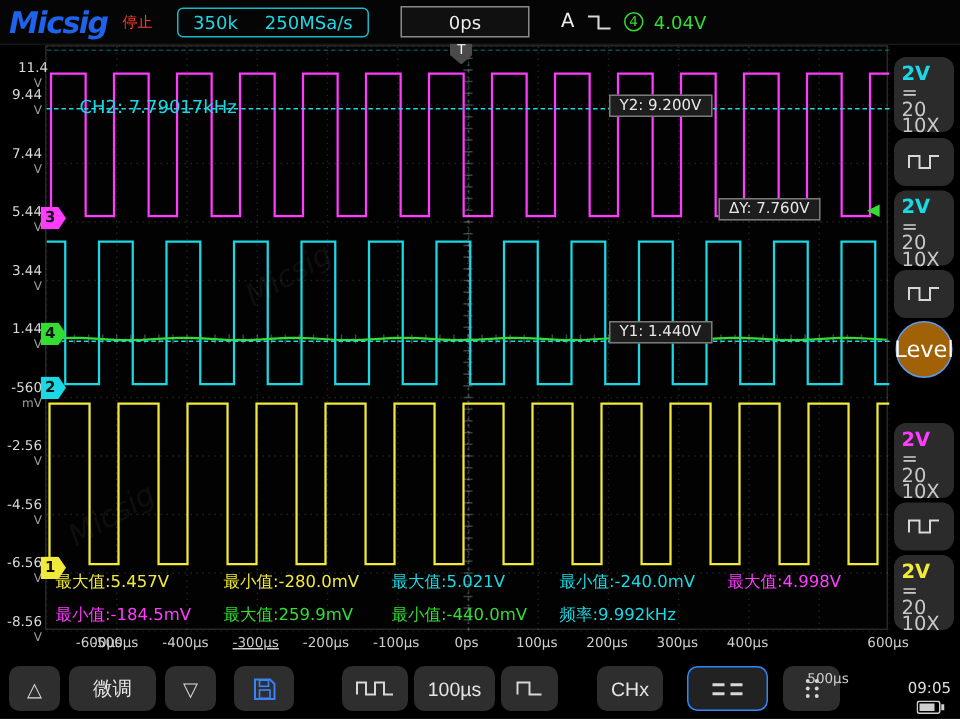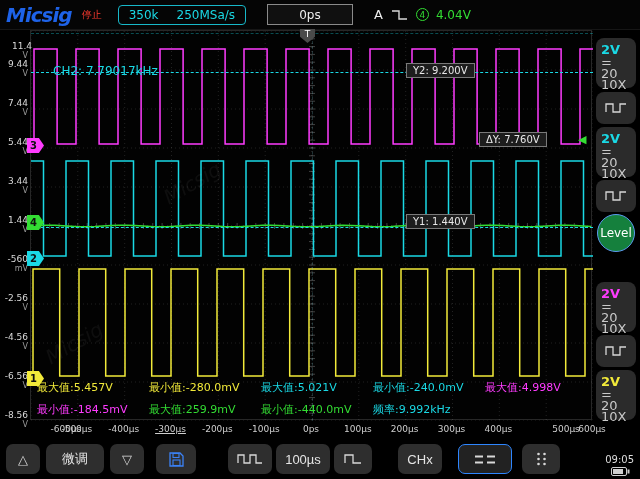--- a/index.html
+++ b/index.html
@@ -50,22 +50,22 @@
           clip-path:polygon(0 0,70% 0,100% 50%,70% 100%,0 100%)}
   .tlabel{position:absolute;top:424px;transform:translateX(-50%);font-size:9px;color:#cfcfcf;z-index:6;white-space:nowrap}
 
   
   .chbox{position:absolute;left:596px;width:40px;height:50px;background:#2b2b2b;border-radius:8px;
          padding:4px 5px;z-index:5}
   .chbox .scale{display:block;font-size:13px;font-weight:bold;line-height:15px}
   .chbox .sub{display:block;font-size:13px;line-height:11px;color:#c9c9c9}
   .iconbox{position:absolute;left:596px;width:40px;height:32px;background:#2b2b2b;border-radius:8px;
            display:flex;align-items:center;justify-content:center;z-index:5}
-  .levelbtn{position:absolute;left:597px;width:38px;height:38px;border-radius:50%;background:#15803d;
-            border:1px solid #5b9bef;color:#fff;font-size:12px;display:flex;align-items:center;
+  .levelbtn{position:absolute;left:597px;width:38px;height:38px;border-radius:50%;background:#a16207;
+            border:1px solid #5b9bef;color:#fff;font-size:15px;display:flex;align-items:center;
             justify-content:center;z-index:5}
 
   
   .toolbar{position:absolute;left:0;top:440px;width:640px;height:39px;background:#000;z-index:5}
   .tbtn{position:absolute;top:4px;height:30px;background:#2e2e2e;border:none;border-radius:7px;
         display:flex;align-items:center;justify-content:center;color:#e5e5e5;font-size:13px;cursor:pointer}
   .tbtn.active{border:1px solid #2e86ff;background:#222}
   .tri{font-size:13px;color:#d8d8d8}
   .clock{position:absolute;right:6px;top:454px;font-size:10px;color:#ddd;z-index:6}
   .battery{position:absolute;right:10px;top:467px;z-index:6}
@@ -320,21 +320,21 @@
       <div class="tlabel" style="left: 76.8333px;">-500µs</div>
       <div class="tlabel" style="left: 123.667px;">-400µs</div>
       <div class="tlabel" style="left: 170.5px; text-decoration: underline;">-300µs</div>
       <div class="tlabel" style="left: 217.333px;">-200µs</div>
       <div class="tlabel" style="left: 264.167px;">-100µs</div>
       <div class="tlabel" style="left: 311px;">0ps</div>
       <div class="tlabel" style="left: 357.833px;">100µs</div>
       <div class="tlabel" style="left: 404.667px;">200µs</div>
       <div class="tlabel" style="left: 451.5px;">300µs</div>
       <div class="tlabel" style="left: 498.333px;">400µs</div>
-      <div class="tlabel" style="left: 566px;">500µs</div>
+      <div class="tlabel" style="left: 552px; margin-top: 24px;">500µs</div>
       <div class="tlabel" style="left: 592px;">600µs</div>
     </div>
 
   <aside id="sidebar">
       <div class="chbox" style="top: 38px;">
         <span class="scale" style="color:#1ad9e5">2V</span>
         <span class="sub">= 20</span>
         <span class="sub">10X</span>
       </div>
       <div class="iconbox" style="top: 92px;">

